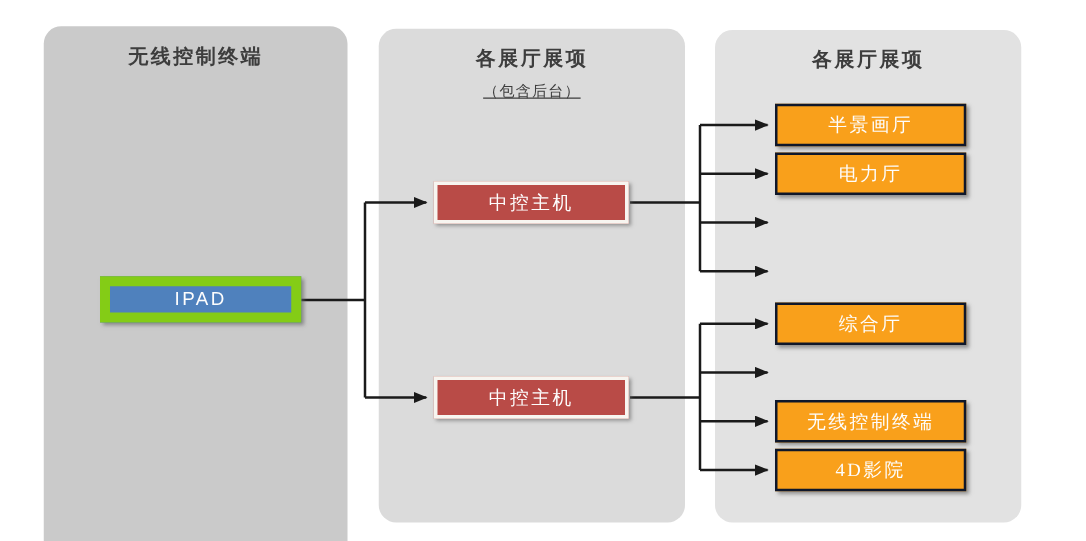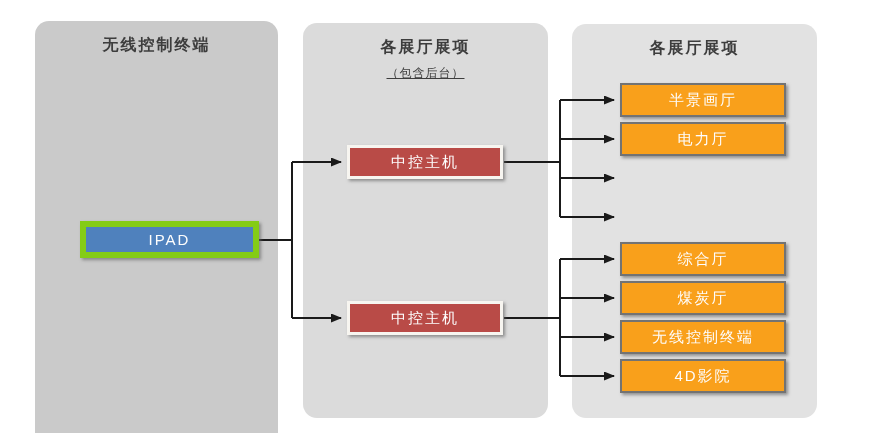--- a/index.html
+++ b/index.html
@@ -30,35 +30,36 @@
     font-size:12px;font-weight:400;letter-spacing:1px;color:var(--title-text);text-decoration:underline;
   }
 
   .node{
     position:absolute;box-sizing:border-box;
     display:flex;align-items:center;justify-content:center;
     color:#FDFDFD;letter-spacing:2px;
     box-shadow:2px 2px 3px rgba(100,100,100,0.65);
   }
   .node-ipad{
-    left:80px;top:221px;width:179px;height:37px;
-    background:var(--ipad-blue);border:6px solid #84cc16;
+    left:80px;top:221px;width:161px;height:37px;
+    background:var(--ipad-blue);border:8px solid #84cc16;
     font-size:15px;
   }
   .node-host{
     left:347px;width:156px;height:34px;
     background:var(--host-red);border:3px solid #F7F5F0;
     font-size:15px;
   }
   .node-host-1{top:145px;}
   .node-host-2{top:301px;}
   .node-hall{
-    left:620px;width:166px;height:34px;
-    background:var(--hall-orange);border:2px solid #737373;
+    left:620px;width:153px;height:34px;
+    background:var(--hall-orange);border:2px solid #0f172a;
     font-size:15px;
+    font-family:Liberation Serif, serif;
   }
 
   svg.connectors{position:absolute;left:0;top:0;pointer-events:none;}
   .edge{stroke:var(--connector-black);stroke-width:2;fill:none;}
 </style>
 </head>
 <body>
 
 <div id="canvas">
 
@@ -103,17 +104,16 @@
   </svg>
 
   <div class="node node-ipad">IPAD</div>
 
   <div class="node node-host node-host-1">中控主机</div>
   <div class="node node-host node-host-2">中控主机</div>
 
   <div class="node node-hall" style="top:83px">半景画厅</div>
   <div class="node node-hall" style="top:122px">电力厅</div>
   <div class="node node-hall" style="top:242px">综合厅</div>
-  <div class="node node-hall" style="top:281px">煤炭厅</div>
   <div class="node node-hall" style="top:320px">无线控制终端</div>
   <div class="node node-hall" style="top:359px">4D影院</div>
 
 </div>
 
 </body></html>

